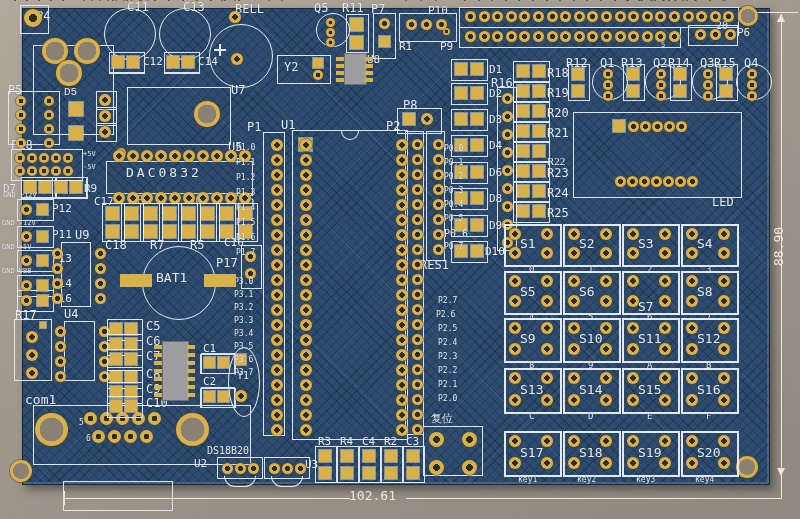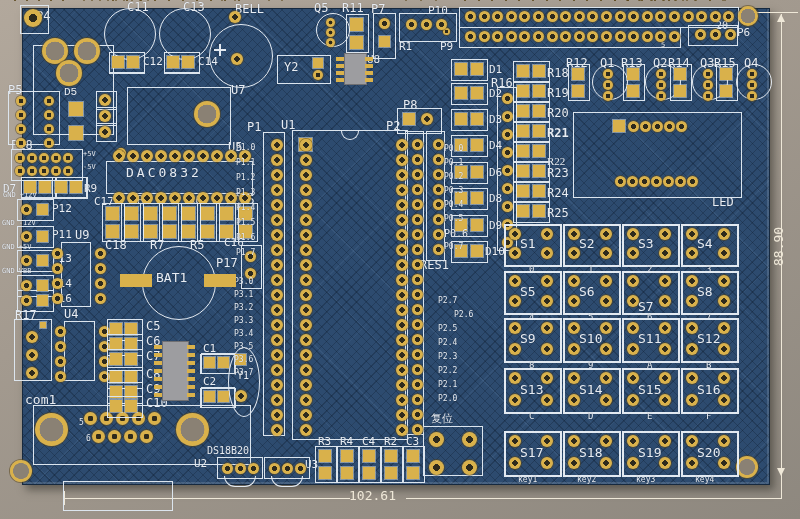--- a/index.html
+++ b/index.html
@@ -685,21 +685,21 @@
     <div class="ps" style="left: 517px; top: 85px; width: 12px; height: 12px;"></div>
     <div class="ps" style="left: 533px; top: 85px; width: 12px; height: 12px;"></div>
     <div class="lbl" style="left: 547px; top: 87px; font-size: 12px;">R19</div>
     <div class="box" style="left: 513px; top: 101px; width: 35px; height: 20px;"></div>
     <div class="ps" style="left: 517px; top: 105px; width: 12px; height: 12px;"></div>
     <div class="ps" style="left: 533px; top: 105px; width: 12px; height: 12px;"></div>
     <div class="lbl" style="left: 547px; top: 107px; font-size: 12px;">R20</div>
     <div class="box" style="left: 513px; top: 121px; width: 35px; height: 20px;"></div>
     <div class="ps" style="left: 517px; top: 125px; width: 12px; height: 12px;"></div>
     <div class="ps" style="left: 533px; top: 125px; width: 12px; height: 12px;"></div>
-    <div class="lbl" style="left: 547px; top: 127px; font-size: 12px; font-weight: bold;">R21</div>
+    <div class="lbl" style="left: 547px; top: 127px; font-size: 12px;">R21</div>
     <div class="box" style="left: 513px; top: 141px; width: 35px; height: 20px;"></div>
     <div class="ps" style="left: 517px; top: 145px; width: 12px; height: 12px;"></div>
     <div class="ps" style="left: 533px; top: 145px; width: 12px; height: 12px;"></div>
     <div class="lbl" style="left: 547px; top: 156px; font-size: 11px; font-family: Liberation Serif, serif;">R22</div>
     <div class="box" style="left: 513px; top: 161px; width: 35px; height: 20px;"></div>
     <div class="ps" style="left: 517px; top: 165px; width: 12px; height: 12px;"></div>
     <div class="ps" style="left: 533px; top: 165px; width: 12px; height: 12px;"></div>
     <div class="lbl" style="left: 547px; top: 167px; font-size: 12px;">R23</div>
     <div class="box" style="left: 513px; top: 181px; width: 35px; height: 20px;"></div>
     <div class="ps" style="left: 517px; top: 185px; width: 12px; height: 12px;"></div>
@@ -747,21 +747,21 @@
     <div class="lbl" style="left: 234px; top: 369px; font-size: 8px;">P3.7</div>
     <div class="lbl" style="left: 444px; top: 145px; font-size: 8px;">P0.0</div>
     <div class="lbl" style="left: 444px; top: 159px; font-size: 8px;">P0.1</div>
     <div class="lbl" style="left: 444px; top: 173px; font-size: 8px;">P0.2</div>
     <div class="lbl" style="left: 444px; top: 187px; font-size: 8px;">P0.3</div>
     <div class="lbl" style="left: 444px; top: 201px; font-size: 8px;">P0.4</div>
     <div class="lbl" style="left: 444px; top: 215px; font-size: 8px;">P0.5</div>
     <div class="lbl" style="left: 444px; top: 229px; font-size: 10px;">P0.6</div>
     <div class="lbl" style="left: 444px; top: 243px; font-size: 8px;">P0.7</div>
     <div class="lbl" style="left: 438px; top: 297px; font-size: 8px;">P2.7</div>
-    <div class="lbl" style="left: 454px; top: 311px; font-size: 8px;">P2.6</div>
+    <div class="lbl" style="left: 436px; top: 311px; font-size: 8px;">P2.6</div>
     <div class="lbl" style="left: 438px; top: 325px; font-size: 8px;">P2.5</div>
     <div class="lbl" style="left: 438px; top: 339px; font-size: 8px;">P2.4</div>
     <div class="lbl" style="left: 438px; top: 353px; font-size: 8px;">P2.3</div>
     <div class="lbl" style="left: 438px; top: 367px; font-size: 8px;">P2.2</div>
     <div class="lbl" style="left: 438px; top: 381px; font-size: 8px;">P2.1</div>
     <div class="lbl" style="left: 438px; top: 395px; font-size: 8px;">P2.0</div>
     <div class="chip" style="left: 344px; top: 53px; width: 21px; height: 30px;"></div>
     <div class="pin" style="left: 336px; top: 57px; width: 8px; height: 4px;"></div>
     <div class="pin" style="left: 365px; top: 57px; width: 8px; height: 4px;"></div>
     <div class="pin" style="left: 336px; top: 64px; width: 8px; height: 4px;"></div>

